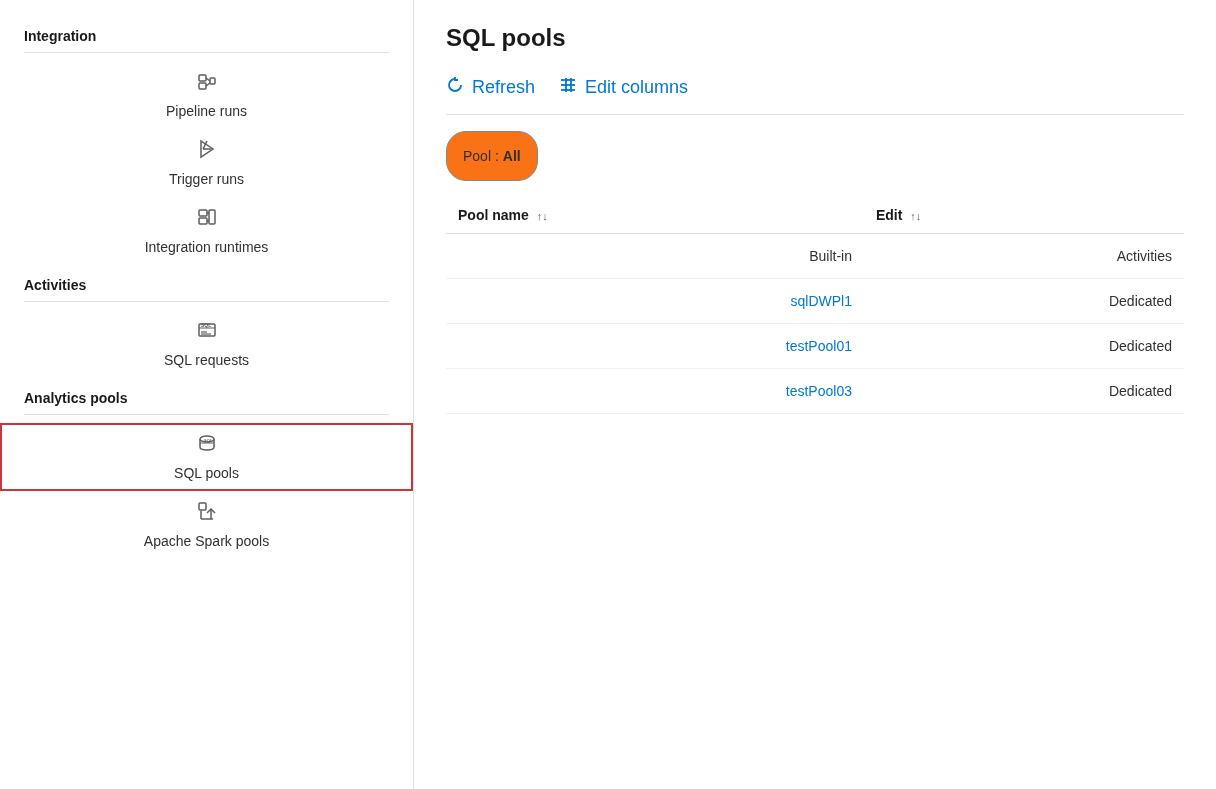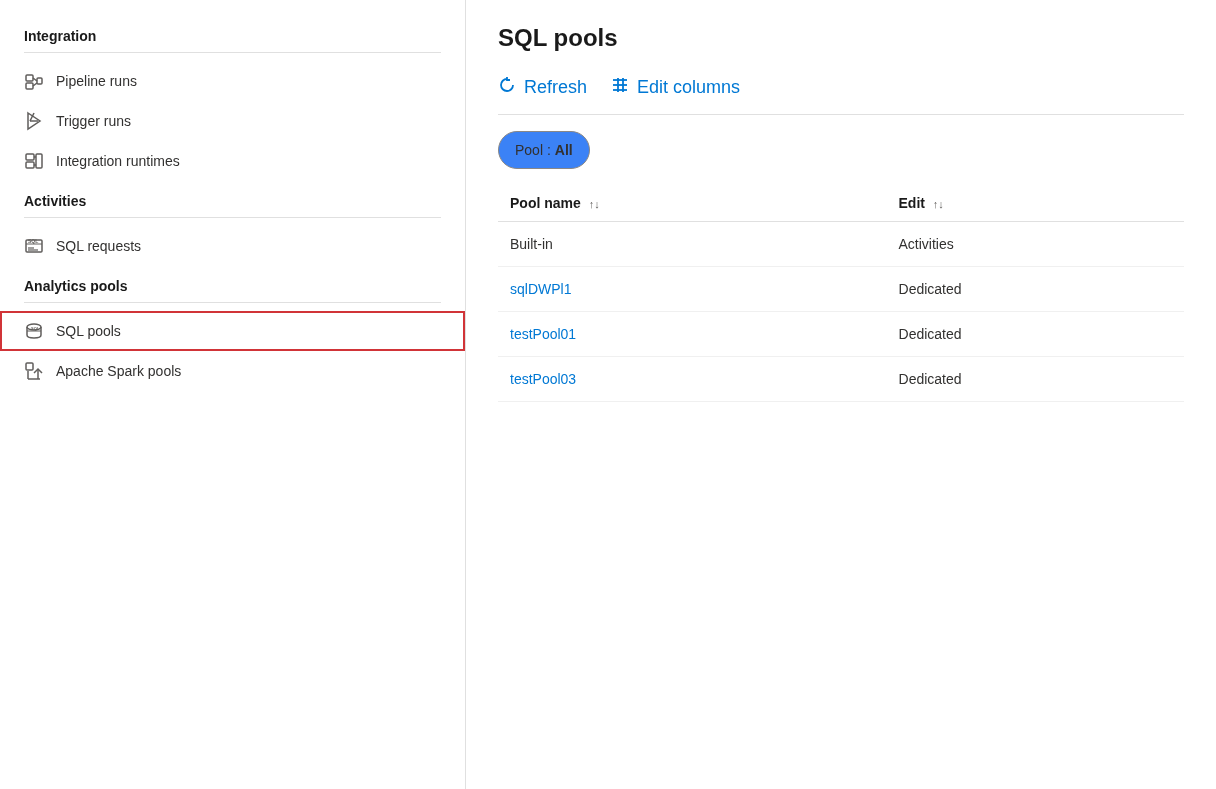--- a/index.html
+++ b/index.html
@@ -8,21 +8,21 @@
       font-size: 14px;
       background: #f3f3f3;
       display: flex;
       height: 789px;
       width: 1216px;
       overflow: hidden;
     }
 
     
     .sidebar {
-      width: 466px;
+      width: 414px;
       background: #fff;
       border-right: 1px solid #e0e0e0;
       padding: 16px 0;
       flex-shrink: 0;
       overflow-y: auto;
     }
 
     .sidebar-section-title {
       font-weight: 700;
       font-size: 14px;
@@ -32,25 +32,26 @@
 
     .sidebar-divider {
       border: none;
       border-top: 1px solid #e0e0e0;
       margin: 0 24px 8px 24px;
     }
 
     .sidebar-item {
       display: flex;
       align-items: center;
-      padding: 10px 24px;
+      padding: 10px 36px;
       cursor: pointer;
       color: #323130;
       font-size: 14px;
       gap: 12px;
+      flex-direction: column;
     }
 
     .sidebar-item.active {
       background: #fff;
       outline: 2px solid #d13438;
       outline-offset: -2px;
     }
 
     .sidebar-icon {
       width: 20px;
@@ -109,24 +110,24 @@
 
     .filter-row {
       margin-bottom: 16px;
     }
 
     .filter-pill {
       display: inline-flex;
       align-items: center;
       border: 1px solid #8a8886;
       border-radius: 20px;
-      padding: 10px 16px;
+      padding: 16px 16px;
       font-size: 14px;
       color: #323130;
-      background: #3b82f6;
+      background: #f97316;
       cursor: pointer;
     }
 
     .filter-pill span.bold {
       font-weight: 700;
       margin-left: 4px;
     }
 
     .showing-text {
       font-size: 14px;
@@ -153,20 +154,21 @@
       font-size: 11px;
       color: #605e5c;
       margin-left: 4px;
     }
 
     .data-table td {
       padding: 14px 12px;
       border-bottom: 1px solid #f0f0f0;
       font-size: 14px;
       color: #323130;
+      text-align: right;
     }
 
     .data-table td.link-cell {
       color: #0078d4;
       cursor: pointer;
     }
   </style>
 </head>
 <body>
 

